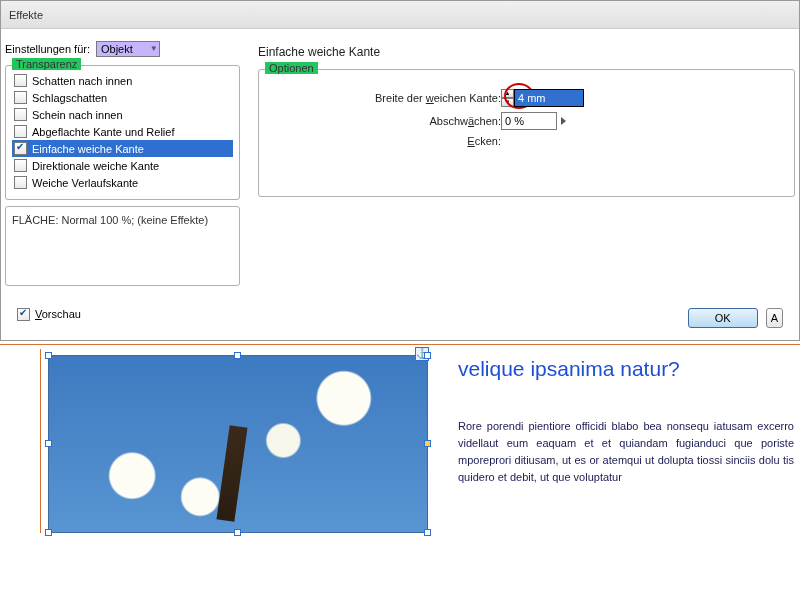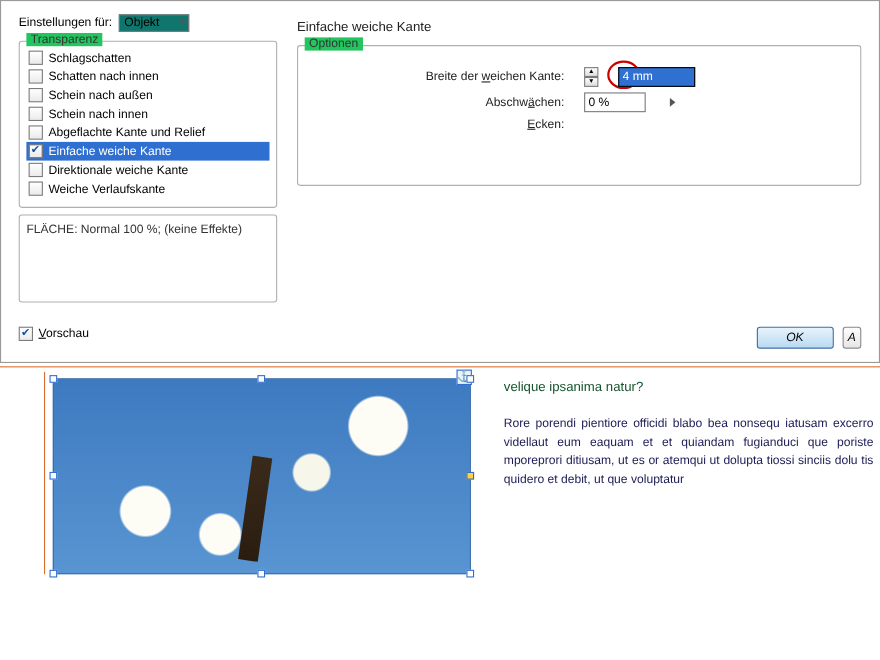--- a/index.html
+++ b/index.html
@@ -1,98 +1,97 @@
 <!DOCTYPE html>
 <html><head>
 <meta charset="utf-8">
 <style>
   * { box-sizing: border-box; margin: 0; padding: 0; font-family: "Segoe UI", Tahoma, sans-serif; font-size: 11px; }
   body { background: #fff; width: 800px; height: 600px; overflow: hidden; }
   .dialog { width: 800px; background: #fff; border: 1px solid #999; }
   .titlebar { height: 28px; background: linear-gradient(#f0f0f0,#e0e0e0); display:flex; align-items:center; padding:0 8px; color:#333; font-size:12px; border-bottom:1px solid #ccc;}
-  .content { padding: 12px 16px; }
+  .content { padding: 12px 4px; }
   .settings-row { display:flex; align-items:center; gap:6px; margin-bottom:8px;}
-  .dropdown { background:#0f766e; border:1px solid #7a7a7a; padding:1px 18px 1px 4px; position:relative; min-width:64px;}
+  .dropdown { background:#c4b5fd; border:1px solid #7a7a7a; padding:1px 18px 1px 4px; position:relative; min-width:64px;}
   .dropdown::after { content:"▾"; position:absolute; right:3px; top:1px; font-size:9px; color:#555;}
   .two-col { display:flex; gap:18px; }
   .left-pane { width: 235px; }
   .right-pane { flex:1; }
   .group { border:1px solid #b0b0b0; border-radius:3px; padding:6px 6px 8px 6px; margin-bottom:6px; position:relative; }
   .group-title { position:absolute; top:-8px; left:6px; background:#22c55e; padding:0 4px; color:#333; }
   .check-row { display:flex; align-items:center; gap:5px; padding:2px 2px; }
   .check-row.selected { background:#2f6fd0; color:#fff;}
   .chk { width:13px;height:13px; border:1px solid #7a7a7a; background:linear-gradient(#fff,#eaeaea); position:relative; flex-shrink:0;}
   .chk.checked::after { content:"✔"; position:absolute; top:-2px;left:1px; font-size:10px; color:#1050a0;}
   .chk.checked.sel::after { color:#1050a0; }
   .summary { border:1px solid #b0b0b0; border-radius:3px; padding:6px; font-size:10px; line-height:1.35; height:80px; overflow:hidden; color:#333;}
   .right-title { font-size:12px; margin:4px 0 10px 0; color:#222;}
   .options-group { border:1px solid #b0b0b0; border-radius:3px; padding:14px 12px 44px 12px; position:relative;}
   .options-group .group-title { top:-8px; }
-  .form-row { display:flex; align-items:center; gap:18px; margin:5px 0; justify-content:flex-start; padding-left:90px;}
+  .form-row { display:flex; align-items:center; gap:0; margin:5px 0; justify-content:flex-start; padding-left:90px;}
   .form-label { width:140px; text-align:right; color:#222;}
   .form-label u { text-decoration:underline; }
   .spin-wrap { display:flex; flex-direction:column;}
   .spin-btn { width:13px;height:9px; border:1px solid #7a7a7a; background:linear-gradient(#fff,#ddd); font-size:6px; line-height:6px; text-align:center;}
   .txt-input { border:1px solid #7a7a7a; background:#fff; padding:1px 3px; width:70px; height:18px;}
   .txt-input.highlight { background:#3070d0; color:#fff; border:1px solid #000; position:relative;}
   .circle-mark { position:absolute; left:-10px; top:-6px; width:30px;height:26px; border:2px solid #cc0000; border-radius:50%; pointer-events:none;}
   .small-arrow { width:0;height:0;border-left:5px solid #555;border-top:4px solid transparent;border-bottom:4px solid transparent; margin-left:4px;}
   .bottom-bar { display:flex; align-items:flex-start; padding:10px 16px 12px 16px; }
   .bottom-bar .spacer{flex:1;}
-  .btn { min-width:70px; padding:3px 14px; border:1px solid #3a6aa0; border-radius:3px; background:linear-gradient(#e8f3fb,#b9daf3); color:#000; text-align:center;font-style:italic;}
+  .btn { min-width:70px; padding:3px 14px; border:1px solid #3a6aa0; border-radius:3px; background:linear-gradient(#e8f3fb,#b9daf3); color:#000; text-align:center;}
   .btn.secondary { background:linear-gradient(#fdfdfd,#e6e6e6); border:1px solid #888; margin-left:8px;}
   .doc-area { display:flex; gap:0; padding:4px 0 0 0;}
   .canvas-col { width:452px; padding:6px 8px 0 48px; position:relative;}
   .frame { width:380px; height:178px; border:1px solid #3a6aa0; position:relative; background:#4a8ad0;}
   .frame::before { content:""; position:absolute; inset:0; background:
      radial-gradient(circle at 22% 68%, #fdfdf6 0 22px, transparent 24px),
      radial-gradient(circle at 40% 80%, #fdfdf6 0 18px, transparent 20px),
      radial-gradient(circle at 78% 24%, #fdfdf6 0 26px, transparent 28px),
      radial-gradient(circle at 62% 48%, #f7f6ea 0 16px, transparent 18px),
      linear-gradient(180deg, rgba(60,120,190,0.9), rgba(90,150,210,0.9));
   }
   .frame::after { content:""; position:absolute; left:46%; top:40%; width:18px;height:95px; background:linear-gradient(#3a2a1a,#2a1d10); transform:rotate(8deg);}
   .handle { width:7px;height:7px;border:1px solid #2f6fd0;background:#fff;position:absolute;}
   .h-tl{top:-4px;left:-4px}.h-tm{top:-4px;left:50%;margin-left:-4px}.h-tr{top:-4px;right:-4px}
   .h-ml{top:50%;left:-4px;margin-top:-4px}.h-mr{top:50%;right:-4px;margin-top:-4px;background:#ffd040}
   .h-bl{bottom:-4px;left:-4px}.h-bm{bottom:-4px;left:50%;margin-left:-4px}.h-br{bottom:-4px;right:-4px}
   .anchor{position:absolute;top:-9px;right:-2px;width:14px;height:14px;border:1px solid #2f6fd0;background:#eaf2fb;font-size:10px;text-align:center;line-height:12px;color:#2f6fd0;}
   .text-col { width:348px; padding:4px 6px; font-family:"Book Antiqua", Georgia, serif; font-size:15px; line-height:1.55; color:#1b1b55; text-align:justify;}
-  .text-col .heading { color:#14532d; font-size:12px; margin-bottom:16px;}
+  .text-col .heading { color:#1d4ed8; font-size:21px; margin-bottom:32px;}
   .hline { height:1px;background:#d97030; margin-top:3px;}
   .vguide { position:absolute; top:0; bottom:0; left:40px; width:1px; background:#d97030;}
 </style>
 </head>
 <body>
 
 <div class="dialog">
+  <div class="titlebar">
+    <span>Effekte</span>
+  </div>
   <div class="content">
     <div class="two-col">
       <div class="left-pane">
         <div class="settings-row">
           <span>Einstellungen für:</span>
           <div class="dropdown">
             <span>Objekt</span>
           </div>
         </div>
 
         <div class="group">
           <span class="group-title">Transparenz</span>
           <div id="effect-list">
               <div class="check-row">
                 <div class="chk"></div>
-                <span>Schlagschatten</span>
-              </div>
-              <div class="check-row">
-                <div class="chk"></div>
                 <span>Schatten nach innen</span>
               </div>
               <div class="check-row">
                 <div class="chk"></div>
-                <span>Schein nach außen</span>
+                <span>Schlagschatten</span>
               </div>
               <div class="check-row">
                 <div class="chk"></div>
                 <span>Schein nach innen</span>
               </div>
               <div class="check-row">
                 <div class="chk"></div>
                 <span>Abgeflachte Kante und Relief</span>
               </div>
               <div class="check-row selected">

